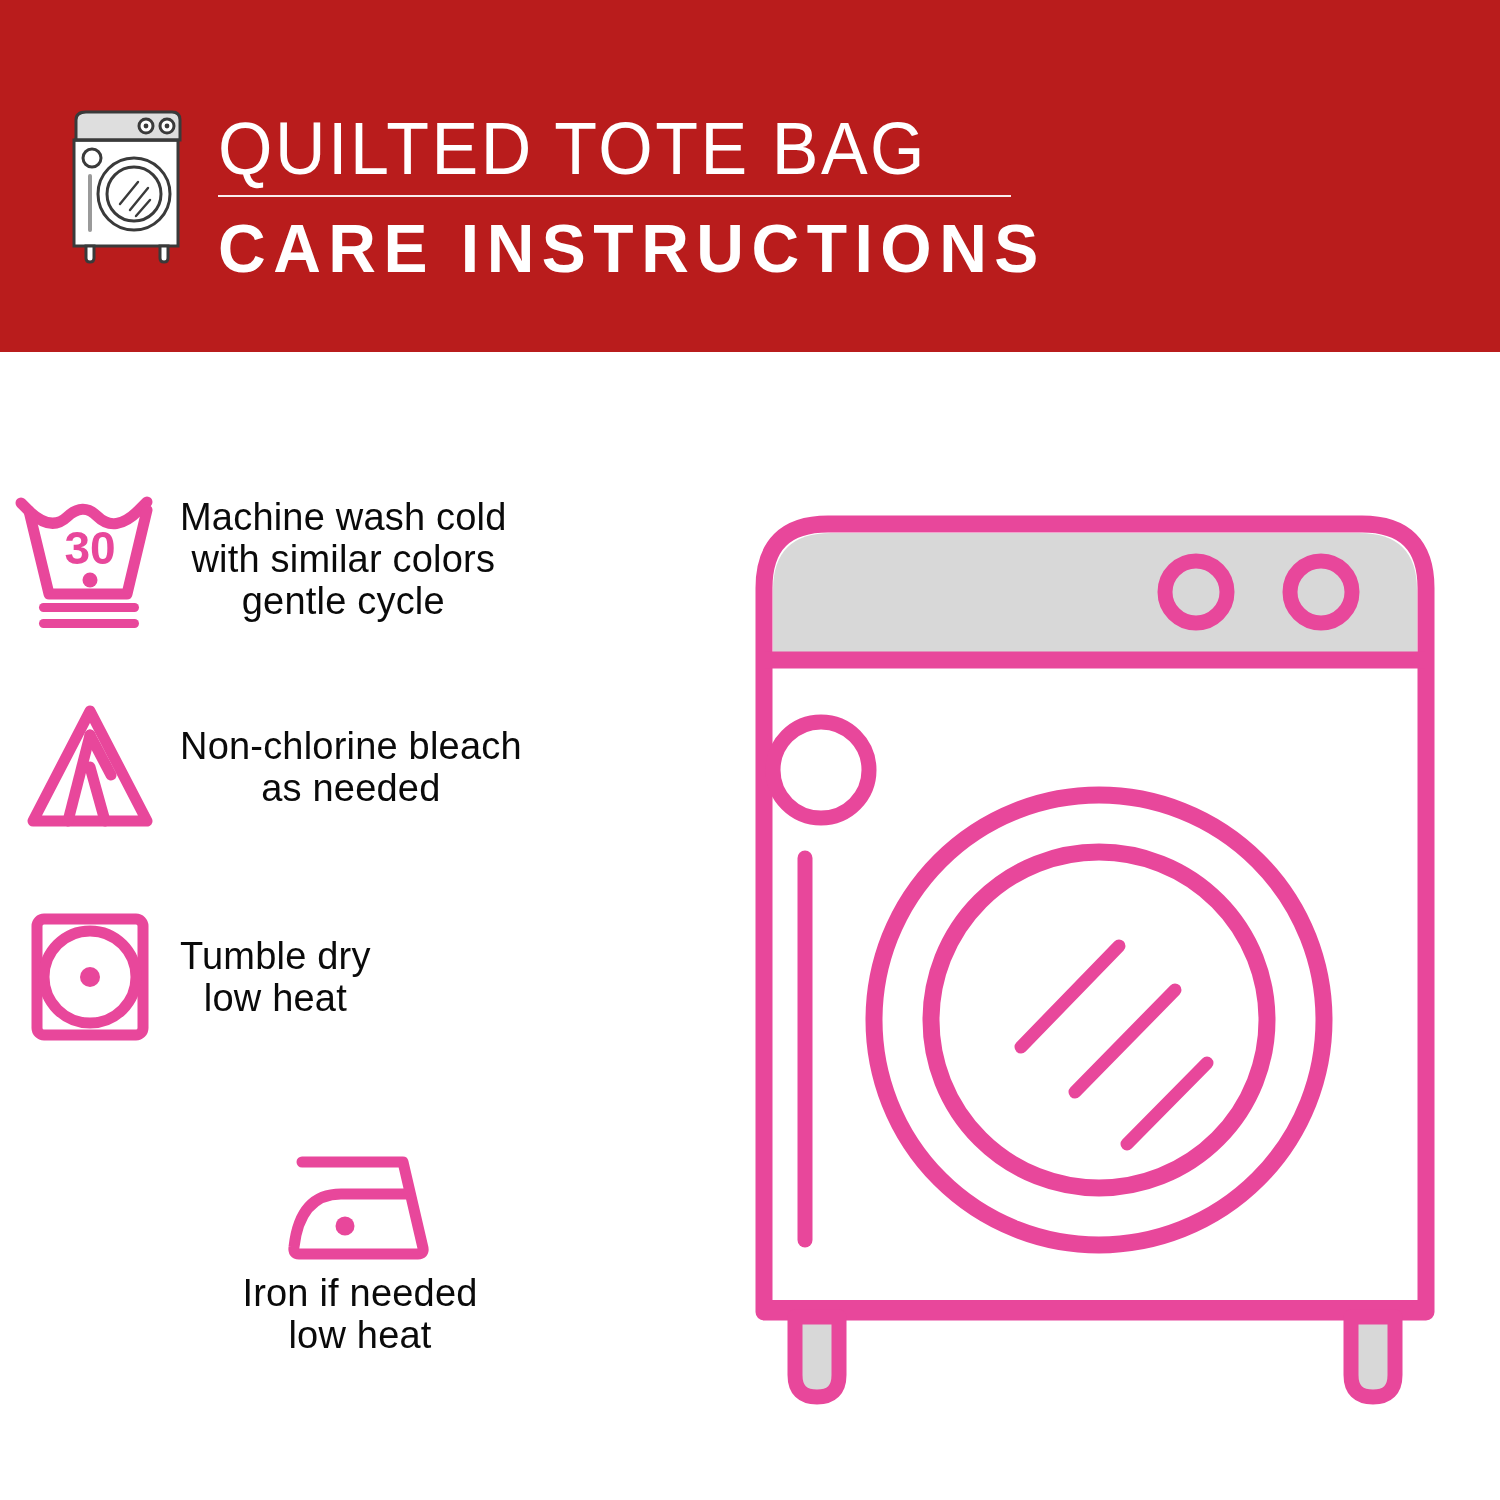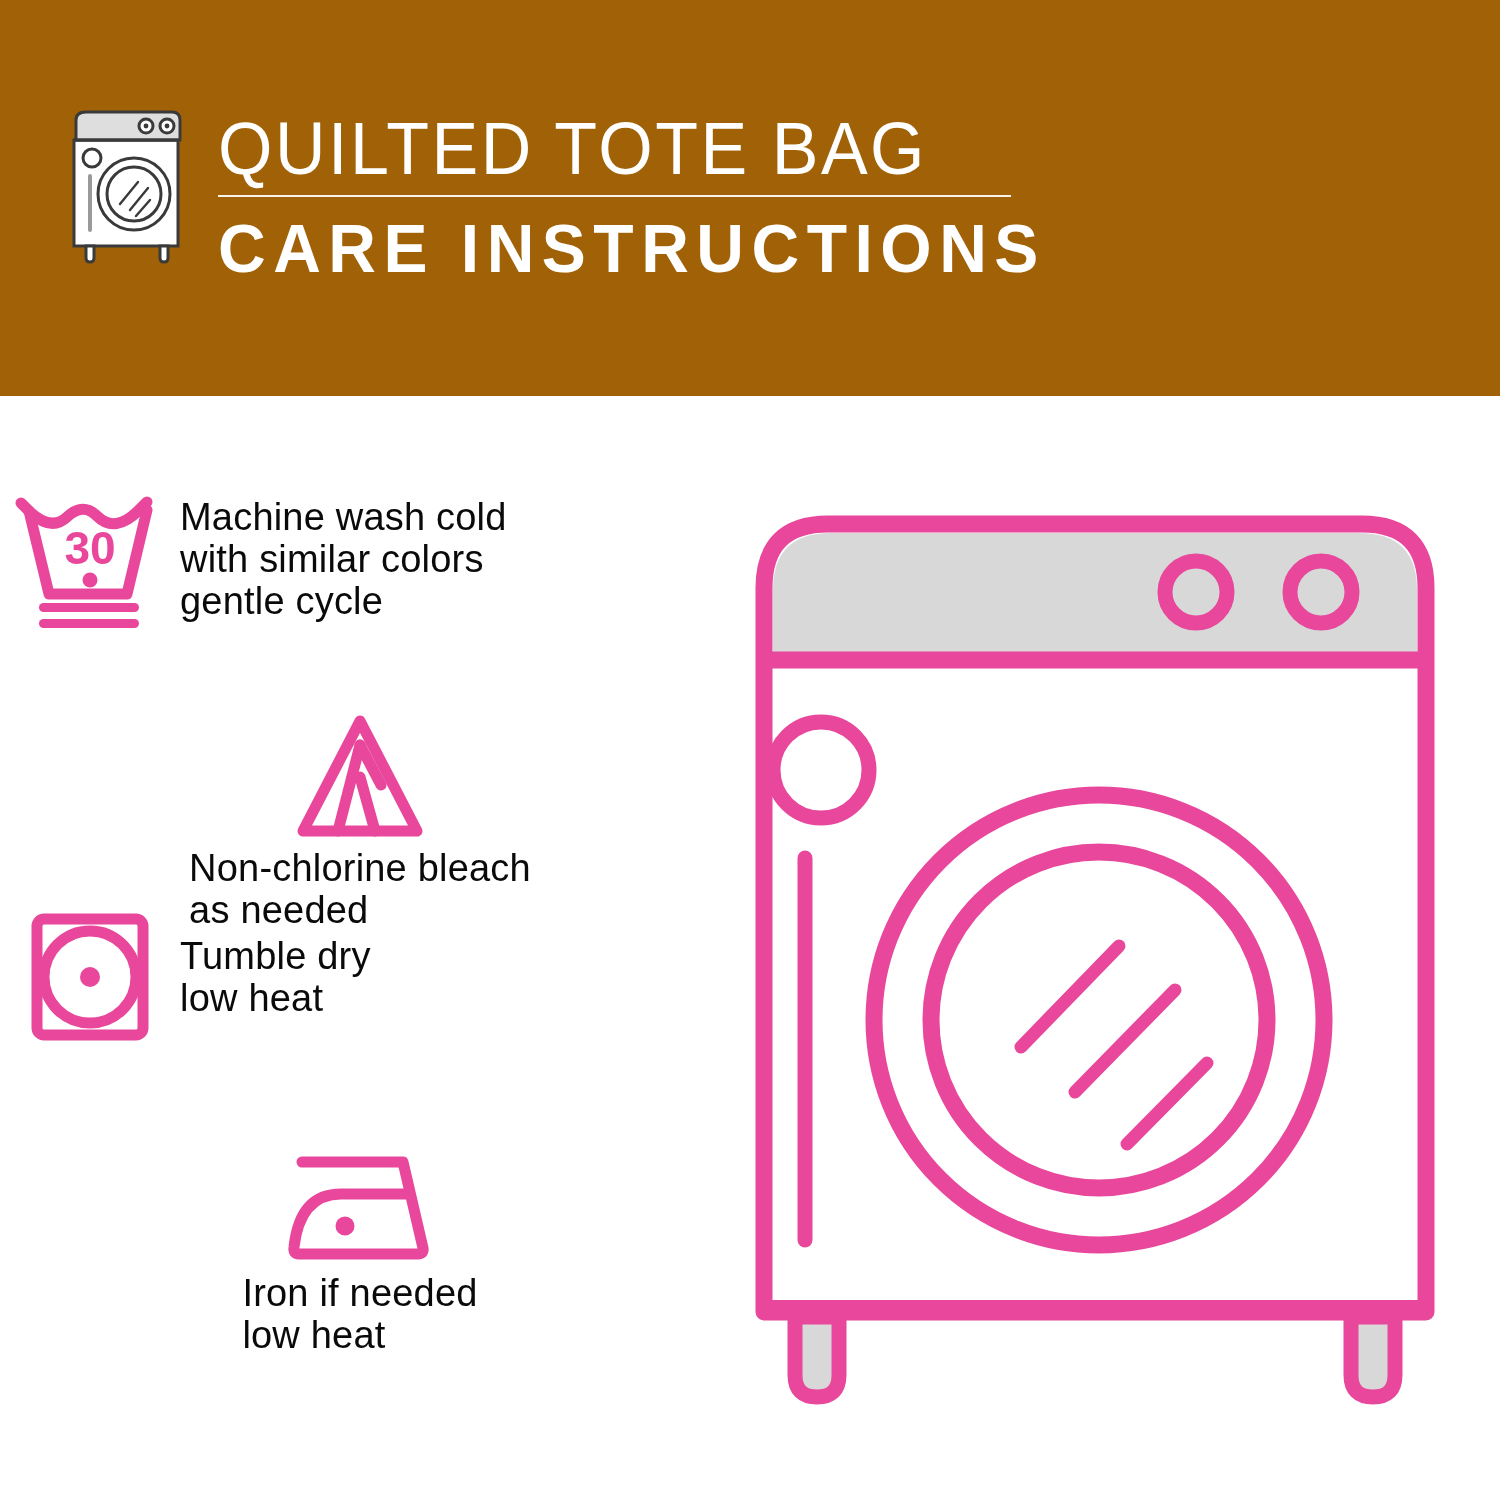--- a/index.html
+++ b/index.html
@@ -14,22 +14,22 @@
     background: #ffffff;
     overflow: hidden;
     font-family: "Liberation Sans", sans-serif;
   }
 
   
   #header-band {
     position: absolute;
     left: 0; top: 0;
     width: 1500px;
-    height: 396px;
-    background: #a16207;
+    height: 352px;
+    background: #b91c1c;
   }
   #header-logo {
     position: absolute;
     left: 62px;
     top: 106px;
     width: 130px;
     height: 158px;
   }
   #header-text-block {
     position: absolute;
@@ -91,23 +91,24 @@
     justify-content: center;
     align-items: center;
   }
   .care-text {
     font-family: "Liberation Sans", sans-serif;
     font-size: 38px;
     line-height: 42px;
     color: #0a0a0a;
     font-weight: 400;
     letter-spacing: .2px;
+    text-align: center;
   }
   #row-0 { top: 132px; }
-  #row-1 { top: 355px; flex-direction: column; }
+  #row-1 { top: 345px; }
   #row-2 { top: 550px; }
   #row-3 { top: 790px; flex-direction: column; }
 
   
   #washer-illustration {
     position: absolute;
     left: 735px;
     top: 480px;
     width: 720px;
     height: 940px;

